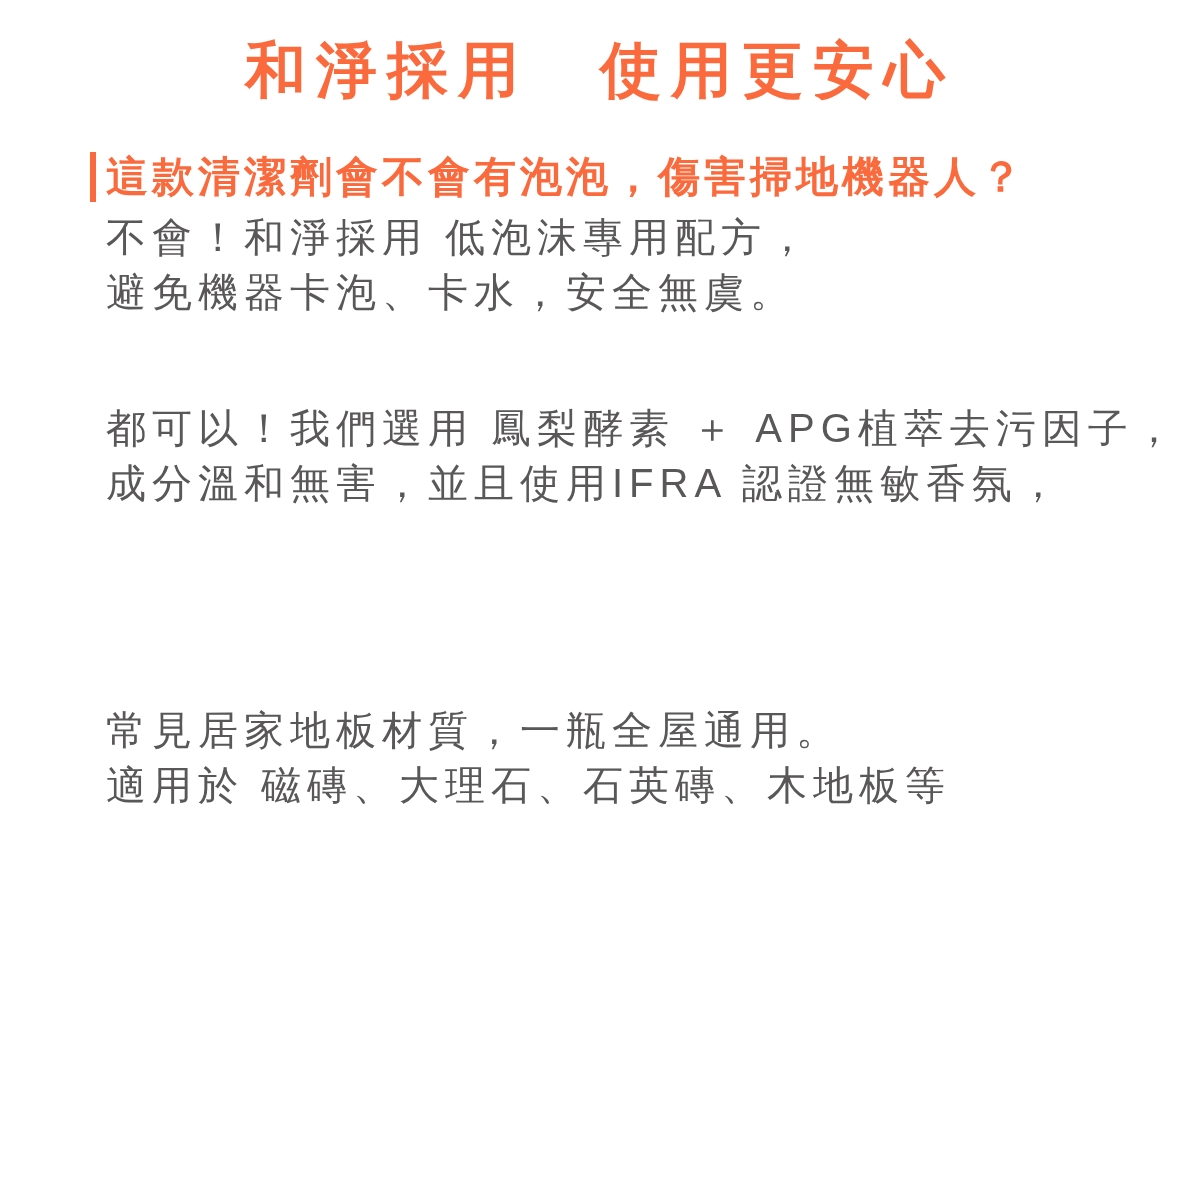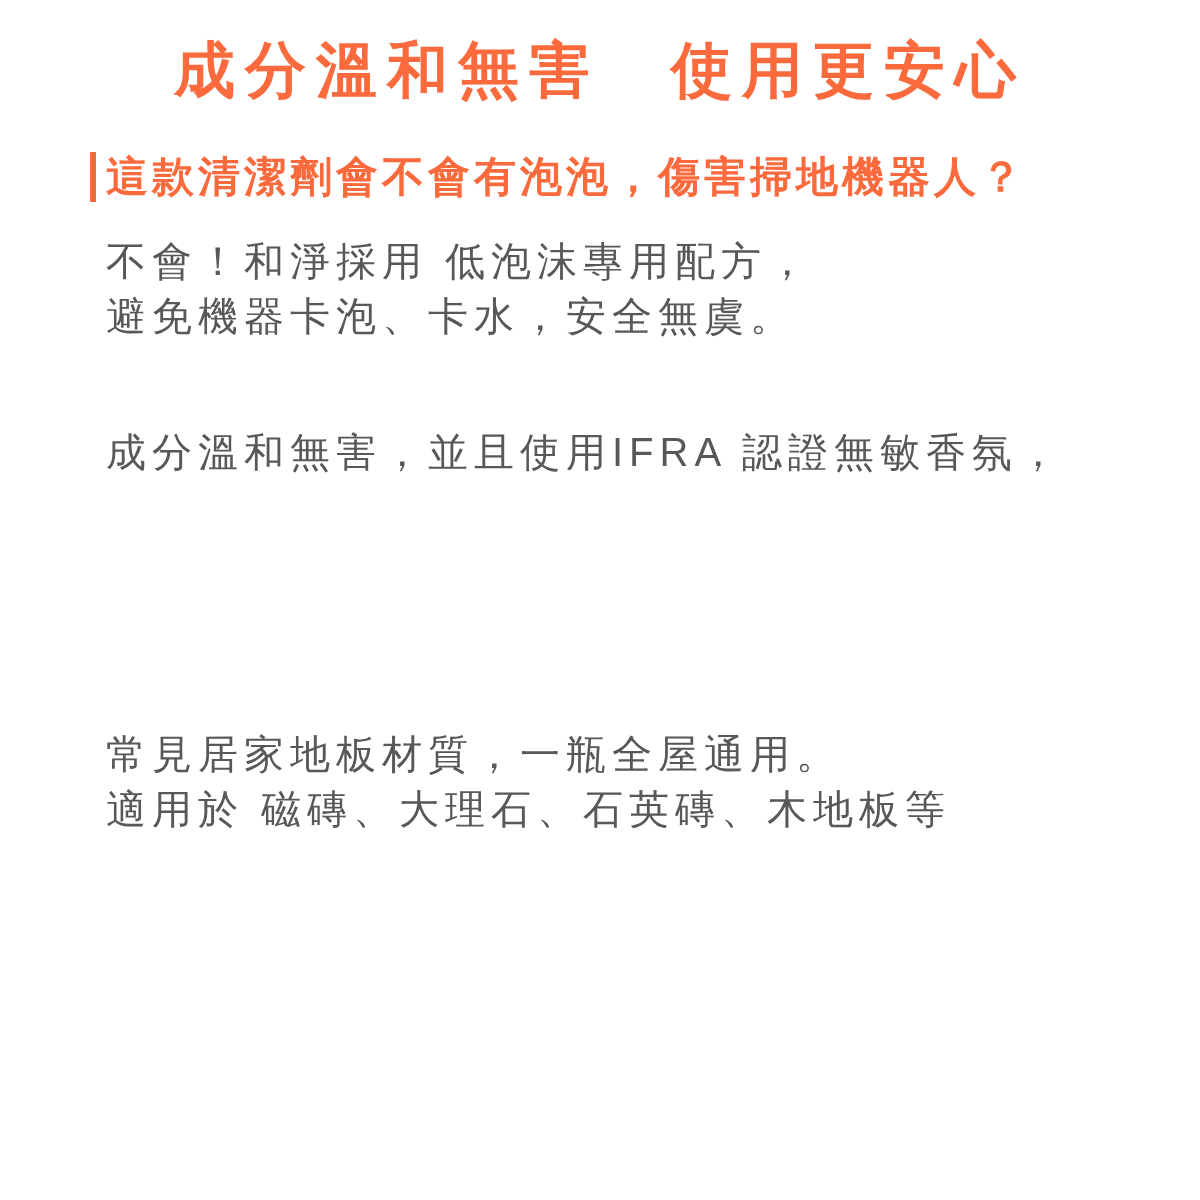--- a/index.html
+++ b/index.html
@@ -50,55 +50,56 @@
   }
   .question {
     font-size: 42px;
     font-weight: 700;
     color: var(--accent);
     letter-spacing: 4px;
     line-height: 1.2;
     white-space: nowrap;
   }
   .answers {
-    margin-top: 32px;
+    margin-top: 8px;
     padding-left: 16px;
   }
   .answer-line {
     font-size: 40px;
     font-weight: 400;
     color: var(--body-text);
     letter-spacing: 6px;
     line-height: 55px;
     white-space: nowrap;
   }
 </style>
 </head>
 <body>
 
 <div class="page">
 
-  <h1 class="title">成分溫和無害　使用更安心</h1>
+  <h1 class="title">和淨採用　使用更安心</h1>
 
   <section class="faq-item s1">
     <div class="question-row">
       <div class="qbar"></div>
       <div class="question">這款清潔劑會不會有泡泡，傷害掃地機器人？</div>
     </div>
     <div class="answers">
       <div class="answer-line">不會！和淨採用 低泡沫專用配方，</div>
       <div class="answer-line">避免機器卡泡、卡水，安全無虞。</div>
     </div>
   </section>
 
   <section class="faq-item s2">
     <div class="question-row">
       <div class="qbar"></div>
     </div>
     <div class="answers">
+      <div class="answer-line">都可以！我們選用 鳳梨酵素 ＋ APG植萃去污因子，</div>
       <div class="answer-line">成分溫和無害，並且使用IFRA 認證無敏香氛，</div>
     </div>
   </section>
 
   <section class="faq-item s3">
     <div class="answers">
       <div class="answer-line">常見居家地板材質，一瓶全屋通用。</div>
       <div class="answer-line">適用於 磁磚、大理石、石英磚、木地板等</div>
     </div>
   </section>

